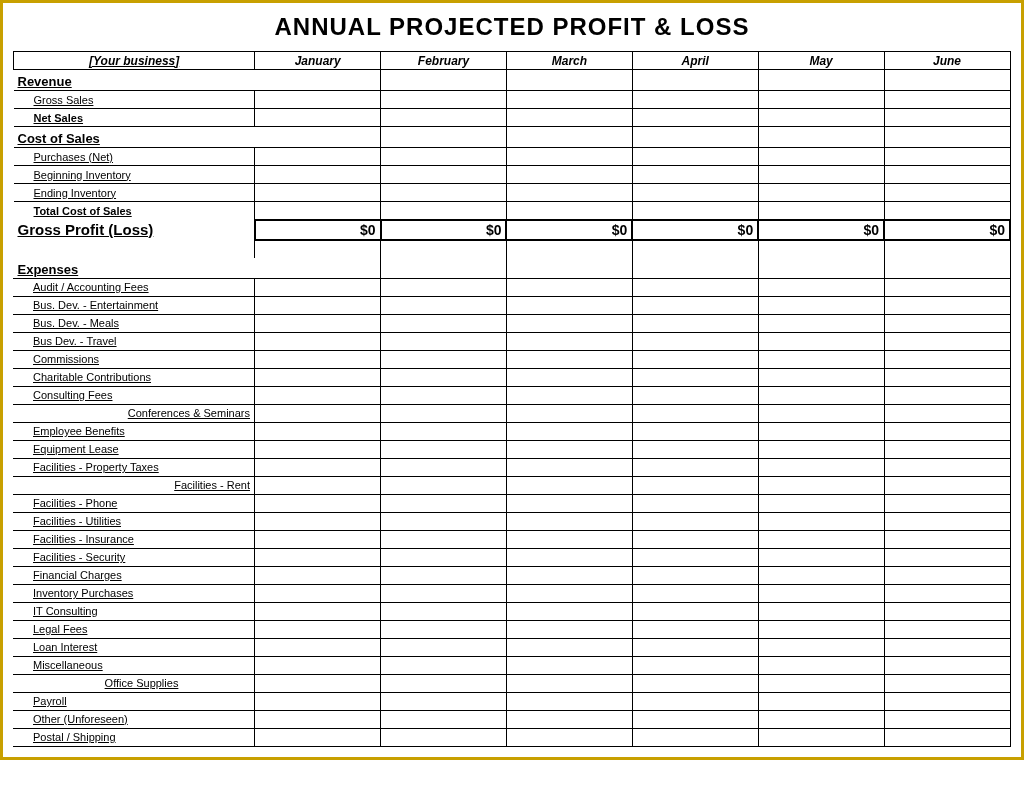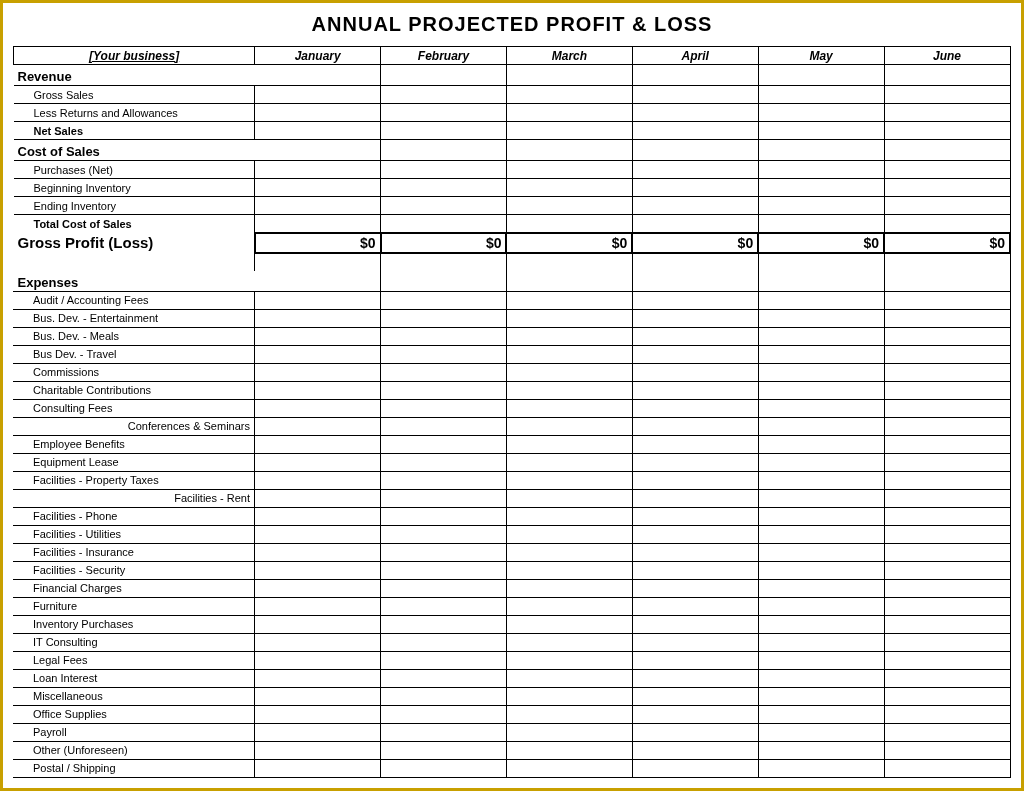--- a/index.html
+++ b/index.html
@@ -6,21 +6,21 @@
     body {
       background: #fff;
       font-family: Arial, sans-serif;
       font-size: 11px;
       color: #000;
       padding: 10px;
       border: 3px solid #c8a000;
     }
     .page-title {
       text-align: center;
-      font-size: 20px;
+      font-size: 24px;
       font-weight: bold;
       letter-spacing: 1px;
       margin-bottom: 10px;
       text-transform: uppercase;
     }
     .spreadsheet {
       width: 100%;
       border-collapse: collapse;
     }
     .spreadsheet th, .spreadsheet td {
@@ -33,20 +33,21 @@
       font-style: italic;
       font-weight: bold;
       text-align: center;
       background: #fff;
       font-size: 12px;
     }
     .col-label {
       width: 230px;
       border: none;
       border-right: 1px solid #000;
+      text-decoration: underline;
     }
     .col-label-header {
       border: none;
       border-bottom: 1px solid #000;
       border-right: 1px solid #000;
       text-align: left;
       font-style: normal;
       text-decoration: underline;
     }
     .data-cell {
@@ -125,29 +126,20 @@
     <tr class="data-row">
       <td class="col-label subsection-label">Gross Sales</td>
       <td class="data-cell"></td>
       <td class="data-cell"></td>
       <td class="data-cell"></td>
       <td class="data-cell"></td>
       <td class="data-cell"></td>
       <td class="data-cell"></td>
     </tr>
 
-    <tr class="data-row">
-      <td class="col-label subsection-label">Less Returns and Allowances</td>
-      <td class="data-cell"></td>
-      <td class="data-cell"></td>
-      <td class="data-cell"></td>
-      <td class="data-cell"></td>
-      <td class="data-cell"></td>
-      <td class="data-cell"></td>
-    </tr>
 
     <tr class="data-row">
       <td class="col-label bold-label" style="font-weight:bold;">Net Sales</td>
       <td class="data-cell"></td>
       <td class="data-cell"></td>
       <td class="data-cell"></td>
       <td class="data-cell"></td>
       <td class="data-cell"></td>
       <td class="data-cell"></td>
     </tr>
@@ -383,29 +375,20 @@
       <tr class="data-row">
         <td class="col-label" style="border-left: none; border-image: initial; border-top: 1px solid rgb(0, 0, 0); border-bottom: 1px solid rgb(0, 0, 0); border-right: 1px solid rgb(0, 0, 0); padding-left: 20px;">Financial Charges</td>
         <td class="data-cell"></td>
         <td class="data-cell"></td>
         <td class="data-cell"></td>
         <td class="data-cell"></td>
         <td class="data-cell"></td>
         <td class="data-cell"></td>
       </tr>
       <tr class="data-row">
-        <td class="col-label" style="border-left: none; border-image: initial; border-top: 1px solid rgb(0, 0, 0); border-bottom: 1px solid rgb(0, 0, 0); border-right: 1px solid rgb(0, 0, 0); padding-left: 20px;">Furniture</td>
-        <td class="data-cell"></td>
-        <td class="data-cell"></td>
-        <td class="data-cell"></td>
-        <td class="data-cell"></td>
-        <td class="data-cell"></td>
-        <td class="data-cell"></td>
-      </tr>
-      <tr class="data-row">
         <td class="col-label" style="border-left: none; border-image: initial; border-top: 1px solid rgb(0, 0, 0); border-bottom: 1px solid rgb(0, 0, 0); border-right: 1px solid rgb(0, 0, 0); padding-left: 20px;">Inventory Purchases</td>
         <td class="data-cell"></td>
         <td class="data-cell"></td>
         <td class="data-cell"></td>
         <td class="data-cell"></td>
         <td class="data-cell"></td>
         <td class="data-cell"></td>
       </tr>
       <tr class="data-row">
         <td class="col-label" style="border-left: none; border-image: initial; border-top: 1px solid rgb(0, 0, 0); border-bottom: 1px solid rgb(0, 0, 0); border-right: 1px solid rgb(0, 0, 0); padding-left: 20px;">IT Consulting</td>
@@ -437,21 +420,21 @@
       <tr class="data-row">
         <td class="col-label" style="border-left: none; border-image: initial; border-top: 1px solid rgb(0, 0, 0); border-bottom: 1px solid rgb(0, 0, 0); border-right: 1px solid rgb(0, 0, 0); padding-left: 20px;">Miscellaneous</td>
         <td class="data-cell"></td>
         <td class="data-cell"></td>
         <td class="data-cell"></td>
         <td class="data-cell"></td>
         <td class="data-cell"></td>
         <td class="data-cell"></td>
       </tr>
       <tr class="data-row">
-        <td class="col-label" style="border-left: none; border-image: initial; border-top: 1px solid rgb(0, 0, 0); border-bottom: 1px solid rgb(0, 0, 0); border-right: 1px solid rgb(0, 0, 0); padding-left: 20px;">Office Supplies</td>
+        <td class="col-label" style="border-left: none; border-image: initial; border-top: 1px solid rgb(0, 0, 0); border-bottom: 1px solid rgb(0, 0, 0); border-right: 1px solid rgb(0, 0, 0); padding-left: 20px; text-align: center;">Office Supplies</td>
         <td class="data-cell"></td>
         <td class="data-cell"></td>
         <td class="data-cell"></td>
         <td class="data-cell"></td>
         <td class="data-cell"></td>
         <td class="data-cell"></td>
       </tr>
       <tr class="data-row">
         <td class="col-label" style="border-left: none; border-image: initial; border-top: 1px solid rgb(0, 0, 0); border-bottom: 1px solid rgb(0, 0, 0); border-right: 1px solid rgb(0, 0, 0); padding-left: 20px;">Payroll</td>
         <td class="data-cell"></td>

